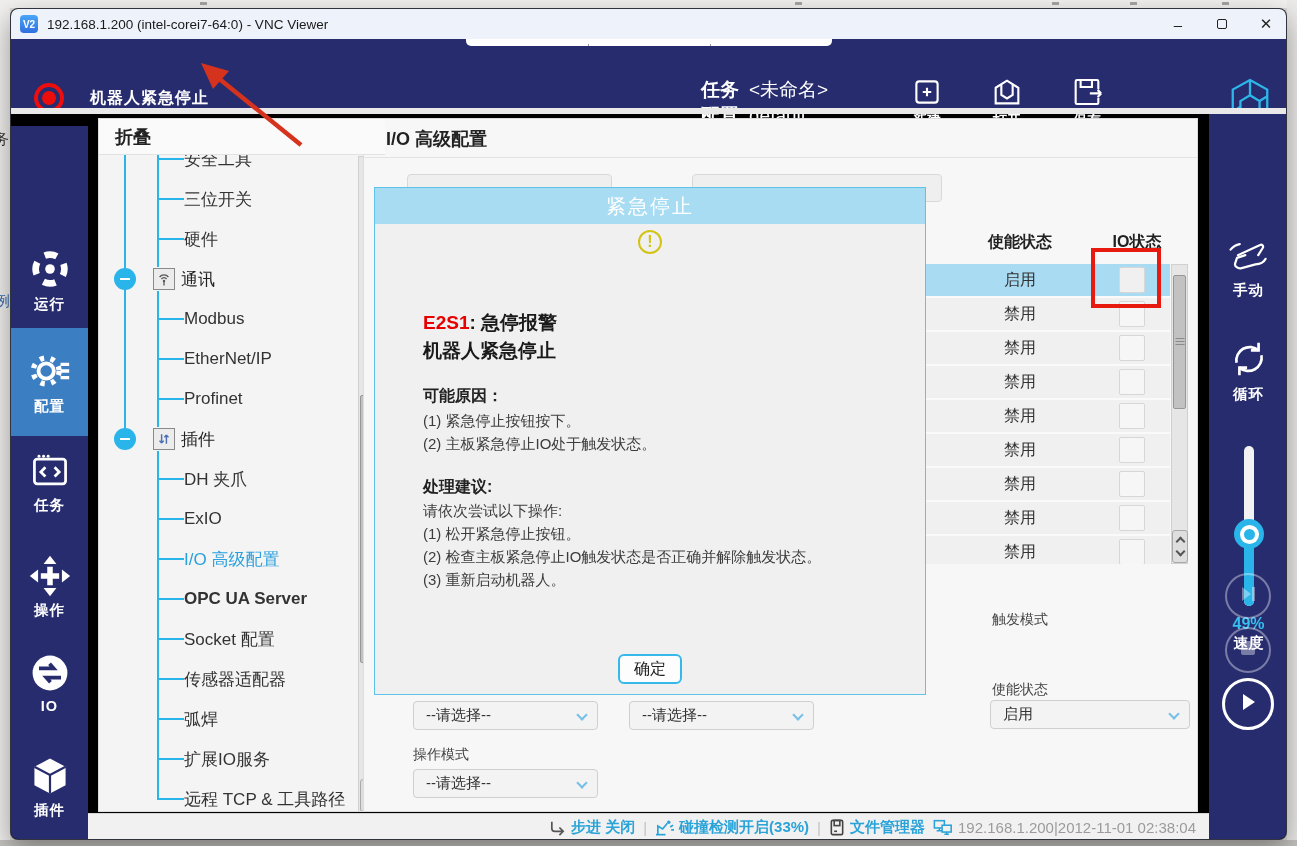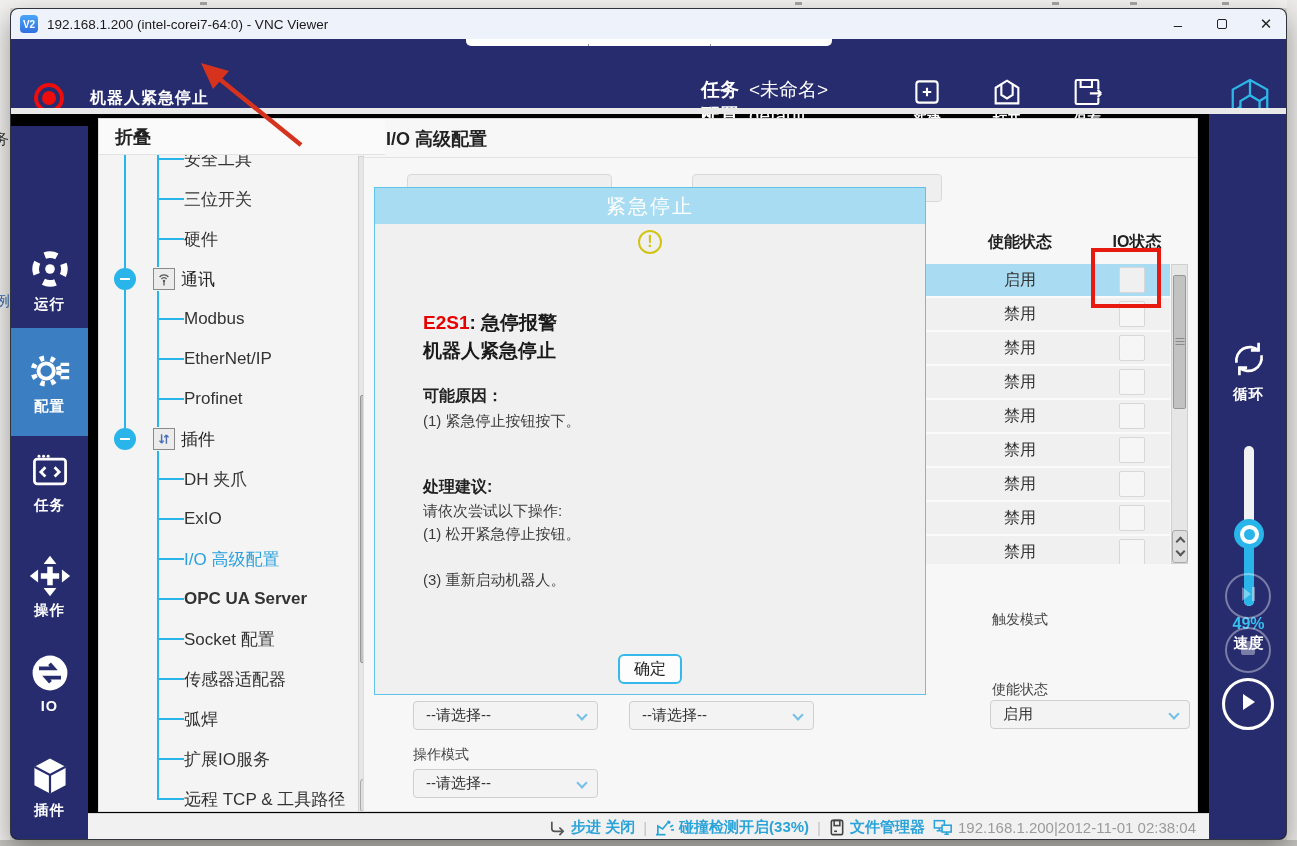--- a/index.html
+++ b/index.html
@@ -258,20 +258,28 @@
         <span><svg width="44" height="44" viewBox="0 0 48 48">
               <path d="M24 5l17 9v20l-17 9-17-9V14z" fill="#fff"></path>
               <path d="M7 14l17 9 17-9M24 23v20" stroke="#272c6e" stroke-width="2.4" fill="none"></path>
             </svg></span>
         <div class="slab">插件</div>
       </div>
 
     </div>
 
     <div id="rsb">
+      <div class="rsi" style="top:122px">
+        <span><svg width="48" height="42" viewBox="0 0 52 44" fill="none" stroke="#fff" stroke-width="2.4" stroke-linecap="round" stroke-linejoin="round">
+              <path d="M44 24c-2 4-7 6-11 6l-15 4c-4 1-8-2-7-5l2-6 9-3"></path>
+              <path d="M14 20L38 9c2-1 4 1 3 3l-5 8"></path>
+              <path d="M6 14q4-5 10-6"></path>
+            </svg></span>
+        <div class="slab">手动</div>
+      </div>
       <div class="rsi" style="top:222px">
         <span><svg width="46" height="46" viewBox="0 0 48 48" fill="none" stroke="#fff" stroke-width="2.8">
               <path d="M11 28a14 14 0 0 1 23-13"></path>
               <path d="M37 20a14 14 0 0 1-23 13"></path>
               <path d="M34 7v8h-8"></path>
               <path d="M14 41v-8h8"></path>
             </svg></span>
         <div class="slab">循环</div>
       </div>
       <div class="slider-track" style="left:35px">
@@ -493,23 +501,25 @@
       <div class="modal-heading">
         <span class="warn-circle">!</span>
       </div>
       <div class="m-err">
         <span class="code">E2S1</span><span>:</span>
         <span>急停报警</span>
       </div>
       <div class="m-err2">机器人紧急停止</div>
       <div class="m-sec" style="top:198px">可能原因：</div>
       <div class="m-line" style="top:224px">(1) 紧急停止按钮按下。</div>
+      <div class="m-line" style="top:247px">(2) 主板紧急停止IO处于触发状态。</div>
       <div class="m-sec" style="top:289px">处理建议:</div>
       <div class="m-line" style="top:314px">请依次尝试以下操作:</div>
       <div class="m-line" style="top:337px">(1) 松开紧急停止按钮。</div>
+      <div class="m-line" style="top:360px">(2) 检查主板紧急停止IO触发状态是否正确并解除触发状态。</div>
       <div class="m-line" style="top:383px">(3) 重新启动机器人。</div>
       <button class="ok-btn">确定</button>
     </div>
 
     <svg id="arrow" viewBox="0 0 132 95">
       <line x1="112" y1="88" x2="28" y2="20" stroke="#d6331f" stroke-width="4.5"></line>
       <polygon points="12,6 40,14 24,32" fill="#d6331f"></polygon>
     </svg>
 
     <div id="statusbar">

